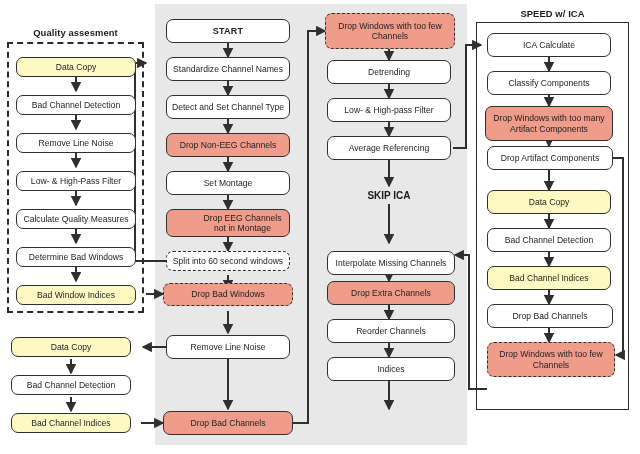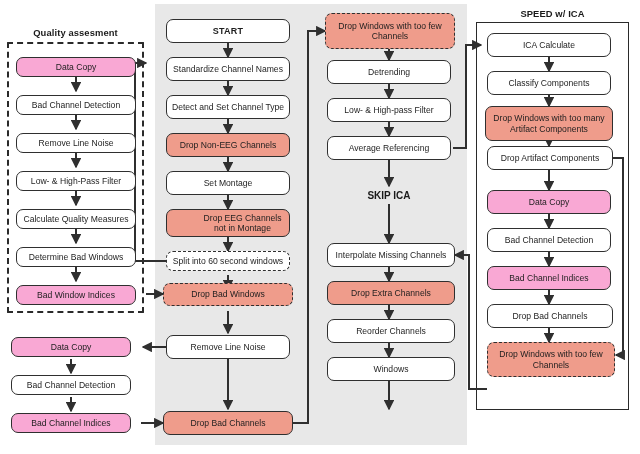--- a/index.html
+++ b/index.html
@@ -37,21 +37,21 @@
     border-radius:7px;
     background:#ffffff;
     color:#1e1e1e;
     font-size:8.6px;
     line-height:10.4px;
     display:flex;align-items:center;justify-content:center;
     text-align:center;
     padding:1px 3px;
     z-index:8;
   }
-  .node.blue{background:#f9a8d4;}
+  .node.blue{background:#fef9c3;}
   .node.salmon{background:#ef9c8b;}
   .node.dashed{border-style:dashed;border-width:1.9px;}
   .node.bold{font-weight:bold;font-size:9px;letter-spacing:.2px;}
   .node .lbl{display:block;}
 
   
   .float-label{
     position:absolute;font-size:10px;font-weight:bold;color:#1a1a1a;
     text-align:center;white-space:nowrap;z-index:8;
   }
@@ -210,31 +210,31 @@
   </div>
   <div class="node" style="left:327px;top:98px;width:124px;height:24px;">
     <span class="lbl">Low- &amp; High-pass Filter</span>
   </div>
   <div class="node" style="left:327px;top:136px;width:124px;height:24px;text-align:center;">
     <span class="lbl">Average Referencing</span>
   </div>
 
   <div class="float-label" style="left:327px;top:190px;width:124px;">SKIP ICA</div>
 
-  <div class="node" style="left:327px;top:243px;width:128px;height:24px;">
+  <div class="node" style="left:327px;top:251px;width:128px;height:24px;">
     <span class="lbl">Interpolate Missing Channels</span>
   </div>
   <div class="node salmon" style="left:327px;top:281px;width:128px;height:24px;">
     <span class="lbl">Drop Extra Channels</span>
   </div>
   <div class="node" style="left:327px;top:319px;width:128px;height:24px;">
     <span class="lbl">Reorder Channels</span>
   </div>
   <div class="node" style="left:327px;top:357px;width:128px;height:24px;">
-    <span class="lbl">Windows</span>
+    <span class="lbl">Indices</span>
   </div>
 
   <div class="node" style="left:487px;top:33px;width:124px;height:24px;">
     <span class="lbl">ICA Calculate</span>
   </div>
   <div class="node" style="left:487px;top:71px;width:124px;height:24px;">
     <span class="lbl">Classify Components</span>
   </div>
   <div class="node salmon" style="left:485px;top:106px;width:128px;height:35px;">
     <span class="lbl">Drop Windows with too many Artifact Components</span>

